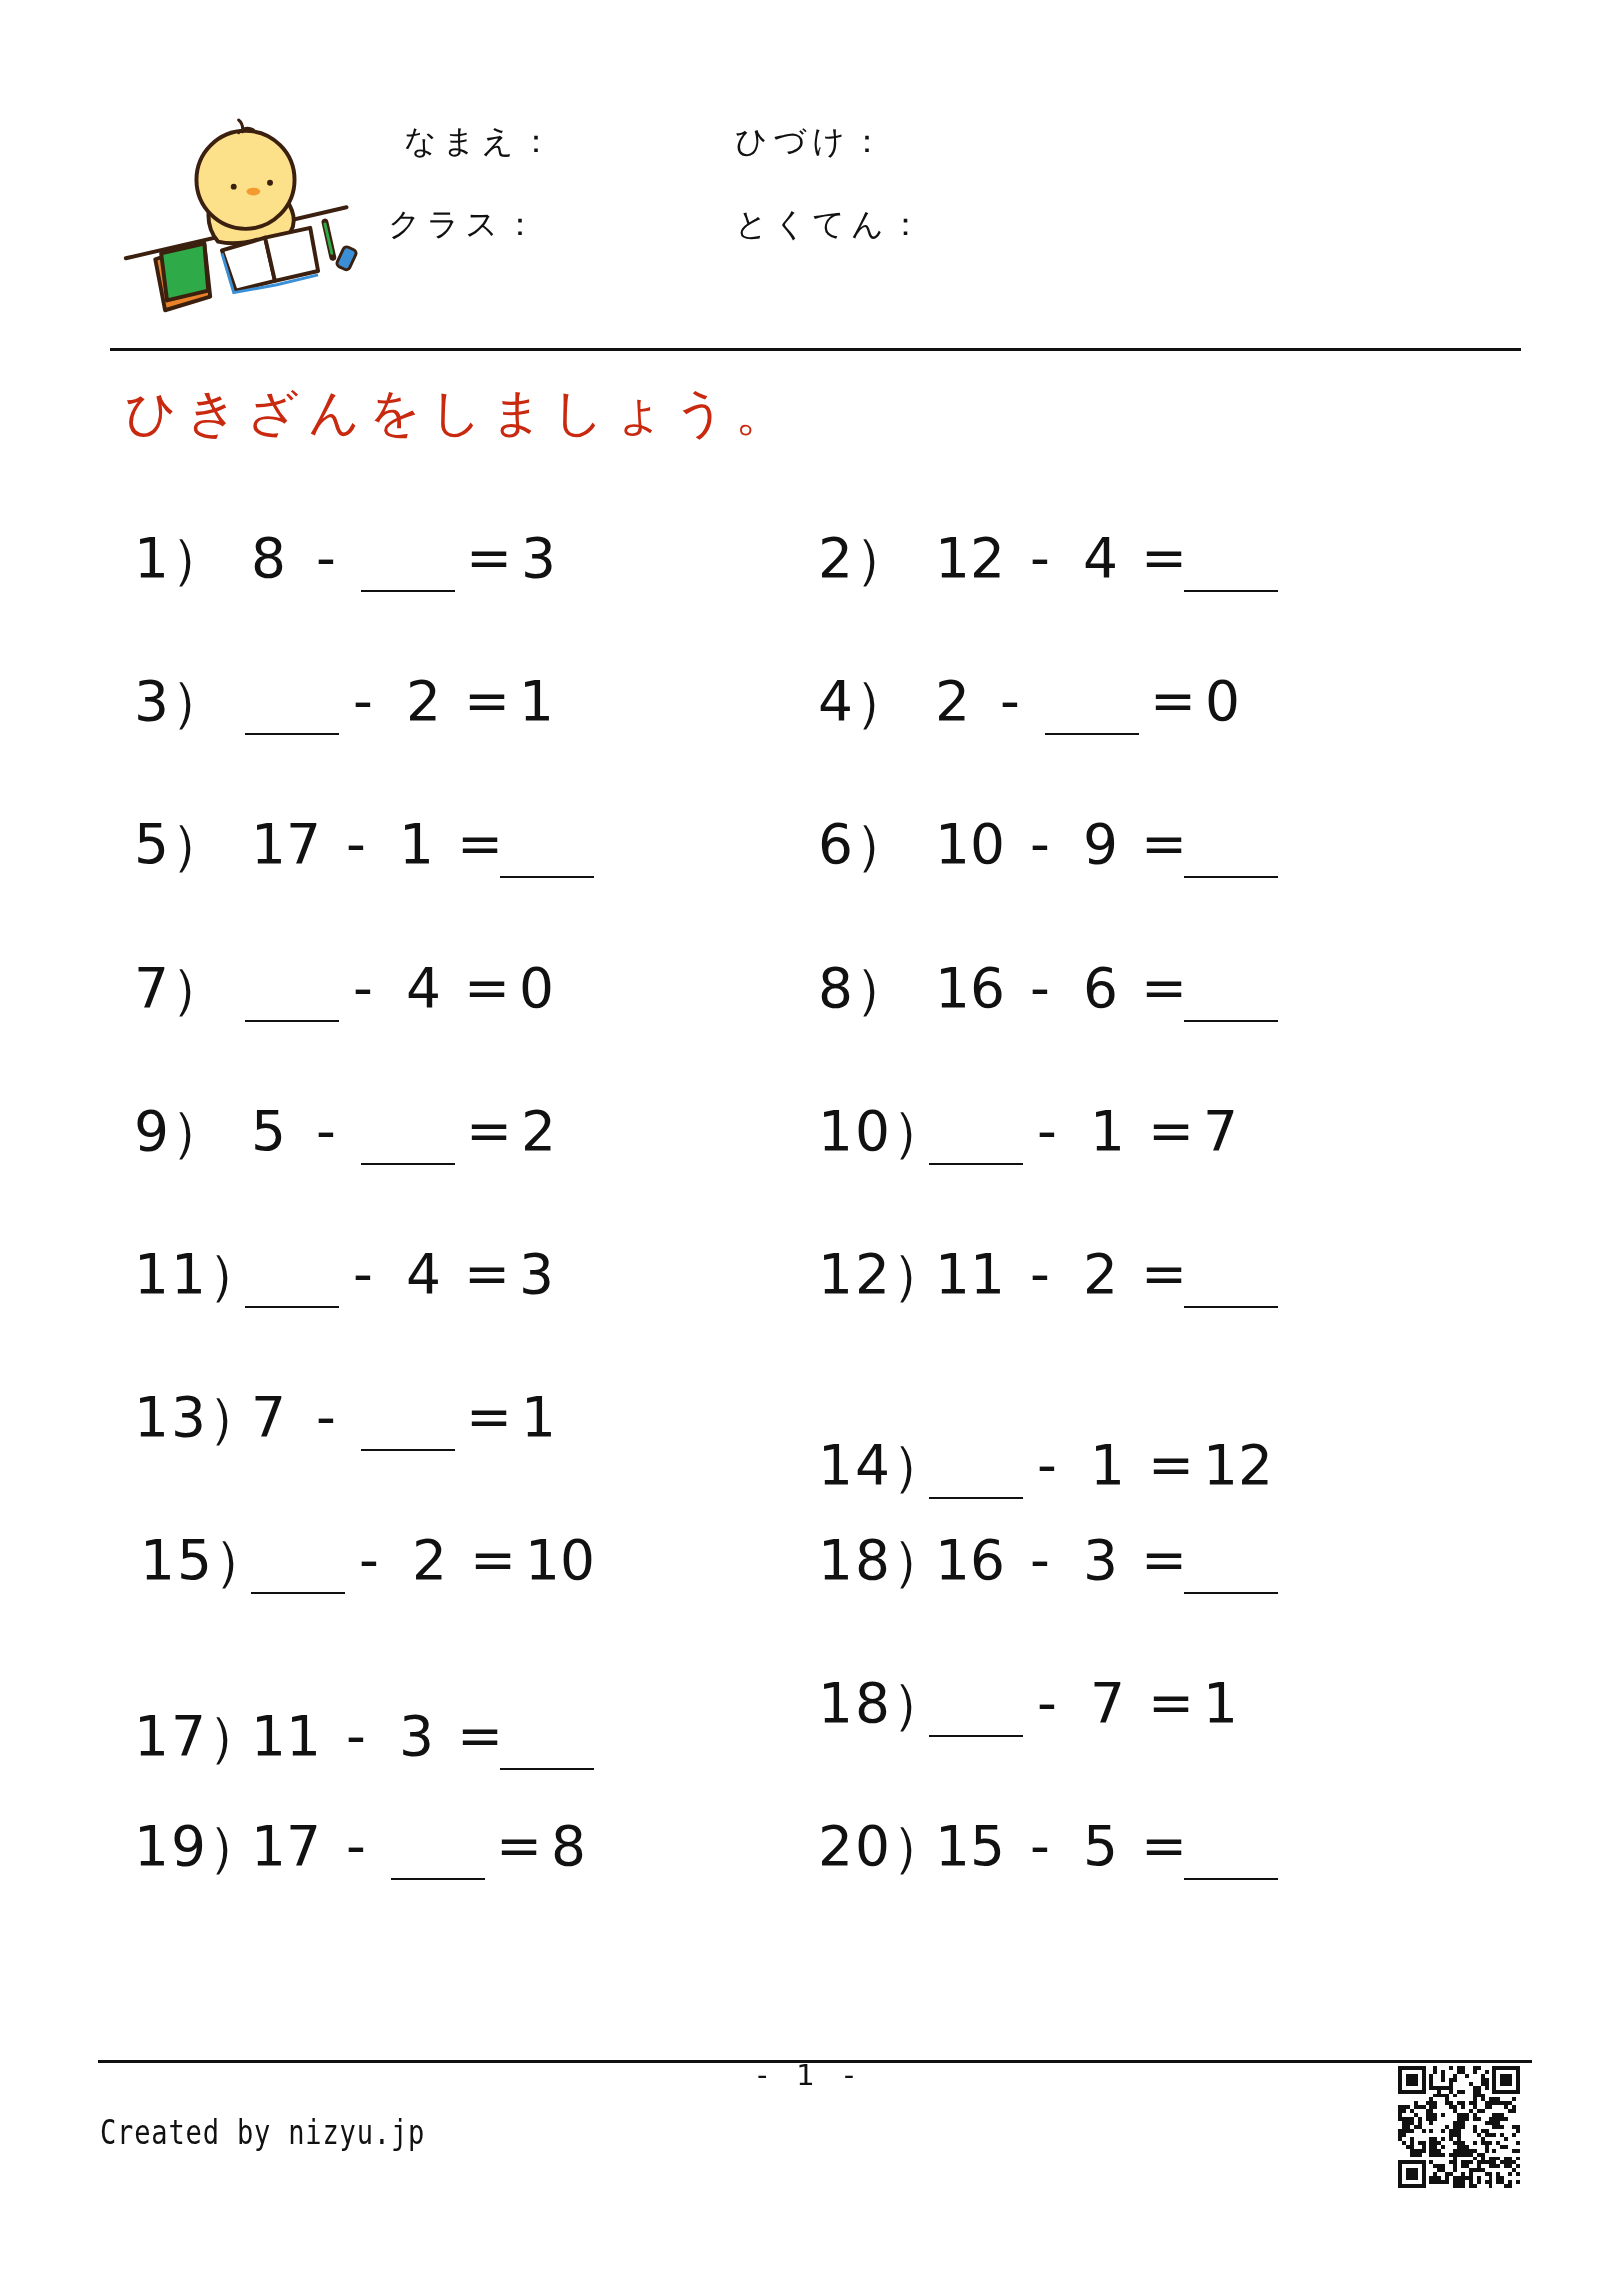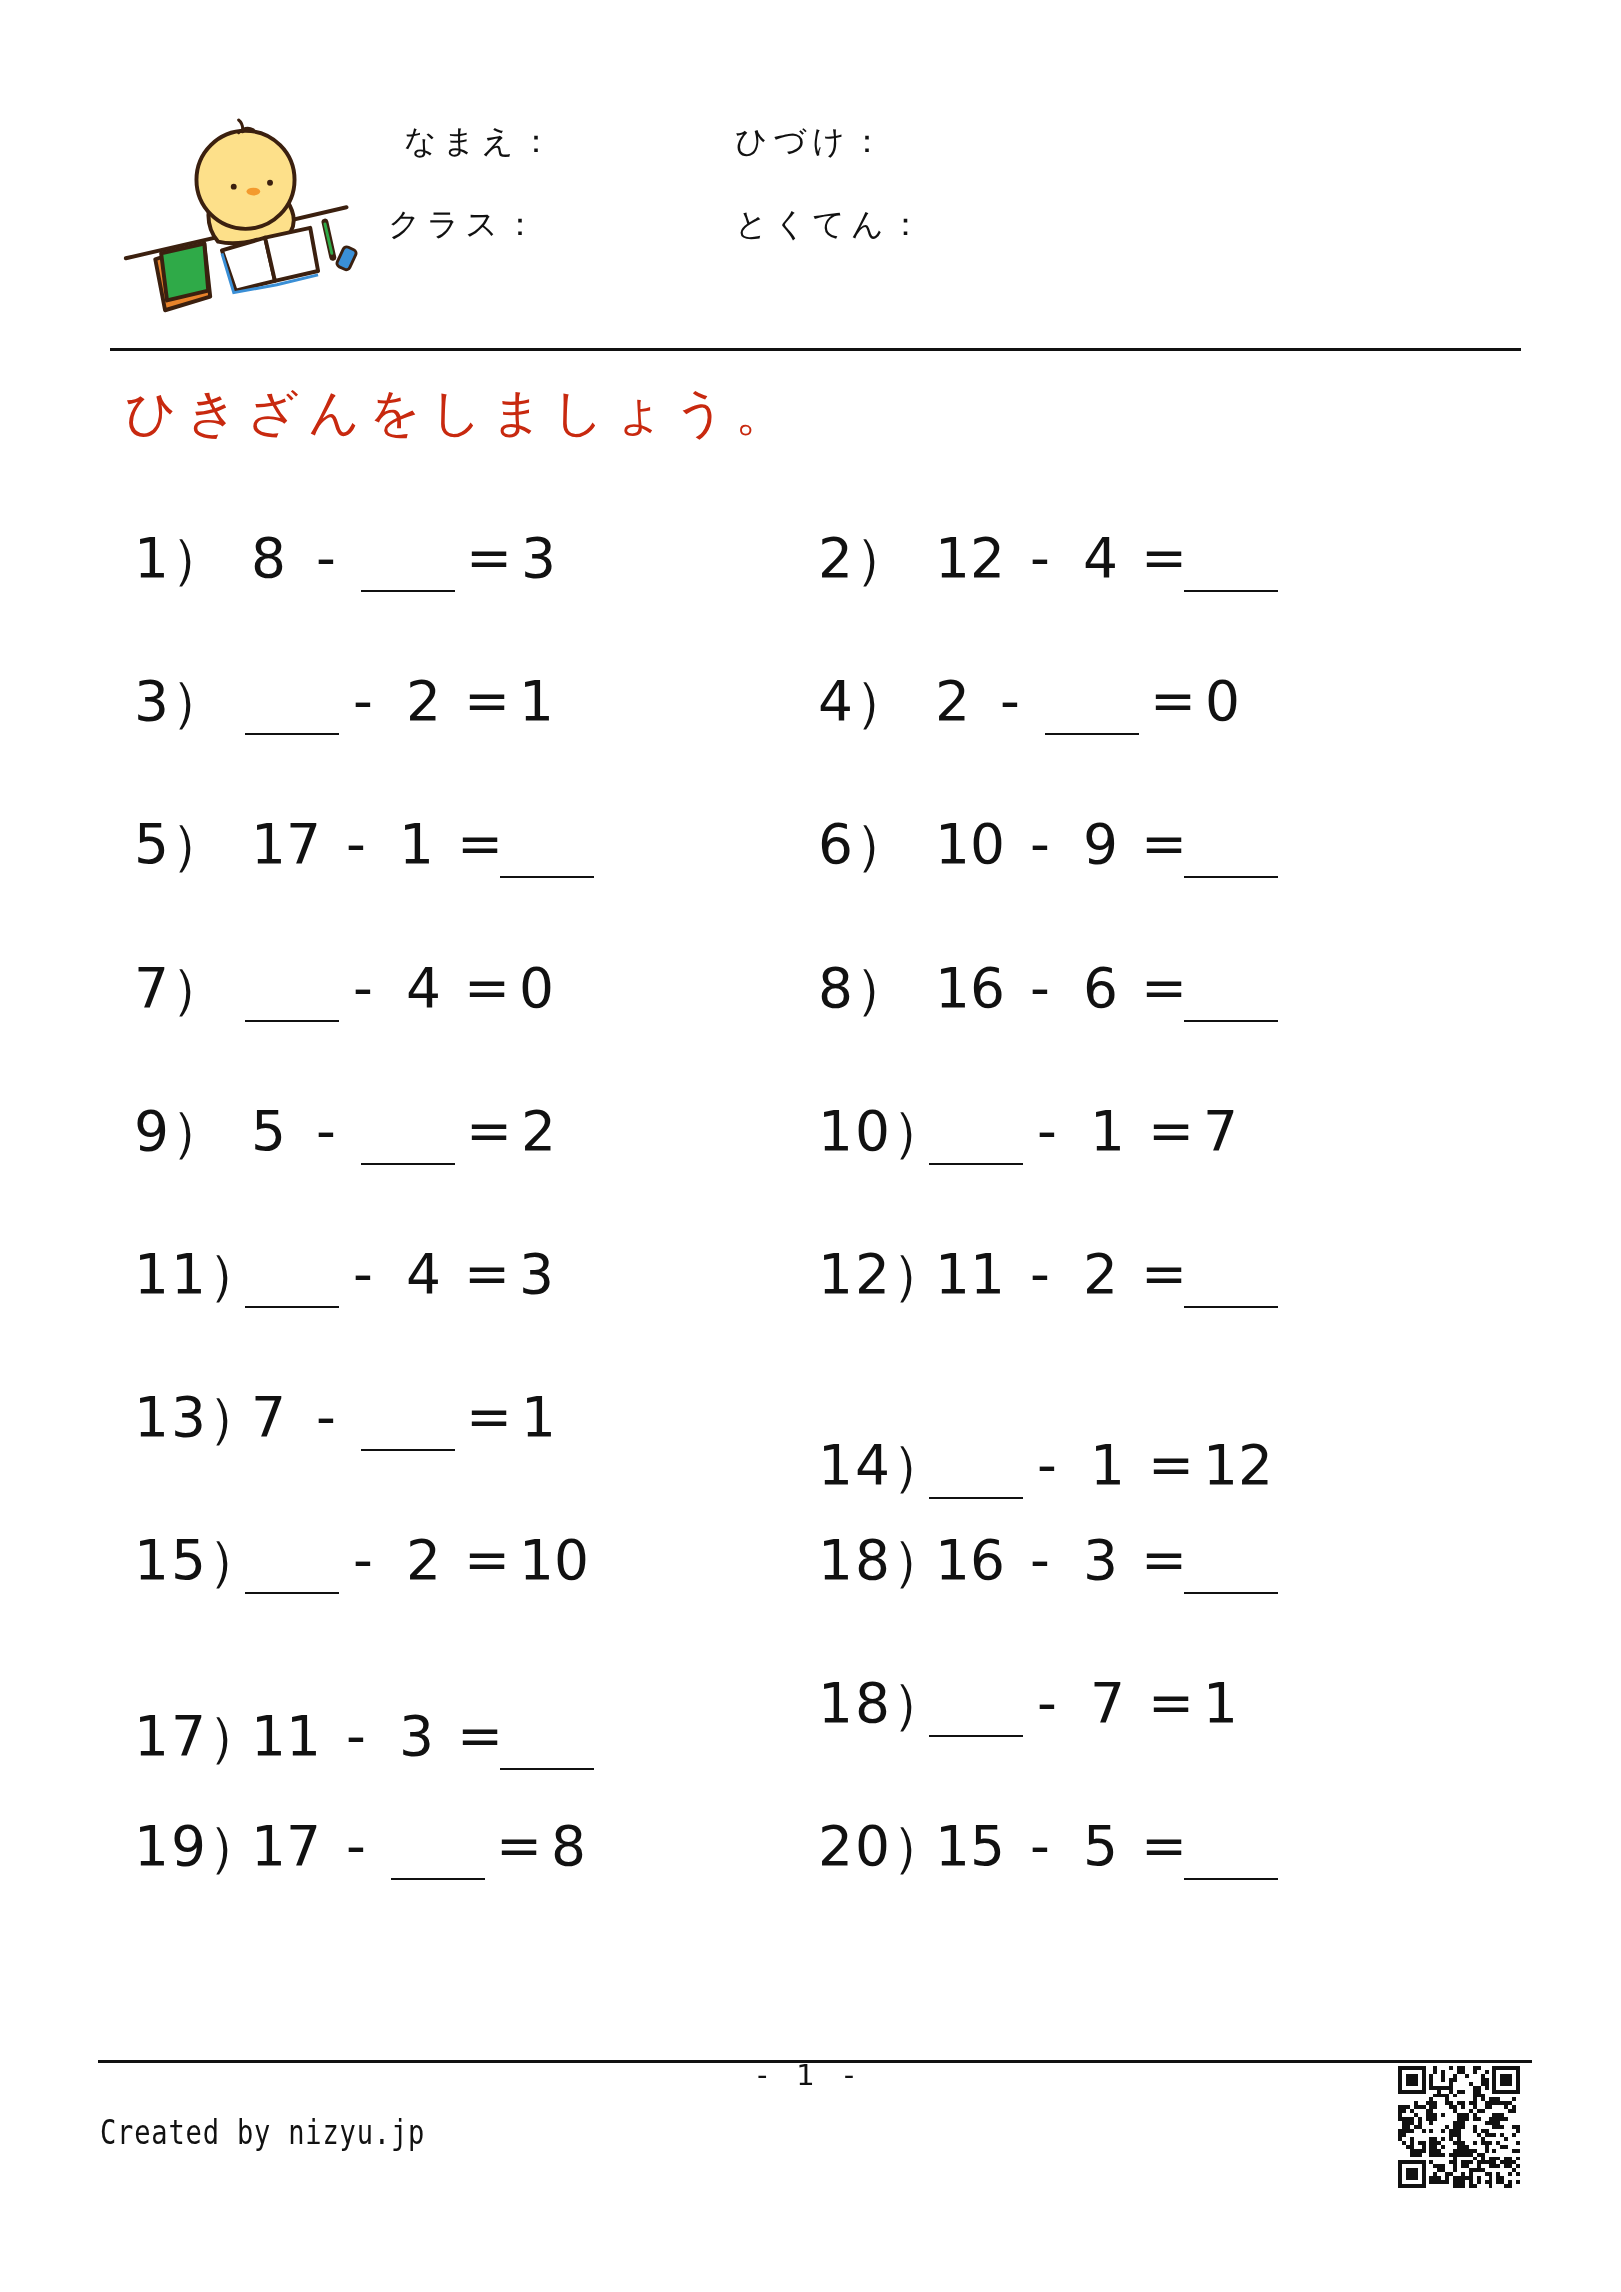--- a/index.html
+++ b/index.html
@@ -167,21 +167,21 @@
       <span class="tok" style="left: 387px; width: 29px;">1</span>
     </div>
     <div class="problem" style="left: 818px; top: 1436px;">
       <span class="plabel">14）</span>
       <span class="blank" style="left: 111px; width: 94px;"></span>
       <span class="tok" style="left: 219px; width: 19.6px;">-</span>
       <span class="tok" style="left: 272px; width: 29px;">1</span>
       <span class="tok" style="left: 330px; width: 25.5px;">=</span>
       <span class="tok" style="left: 385px; width: 59px;">12</span>
     </div>
-    <div class="problem" style="left: 134px; top: 1531px;">
+    <div class="problem" style="left: 140px; top: 1531px;">
       <span class="plabel">15）</span>
       <span class="blank" style="left: 111px; width: 94px;"></span>
       <span class="tok" style="left: 219px; width: 19.6px;">-</span>
       <span class="tok" style="left: 272px; width: 29px;">2</span>
       <span class="tok" style="left: 330px; width: 25.5px;">=</span>
       <span class="tok" style="left: 385px; width: 59px;">10</span>
     </div>
     <div class="problem" style="left: 818px; top: 1531px;">
       <span class="plabel">18）</span>
       <span class="tok" style="left: 117px; width: 59px;">16</span>

